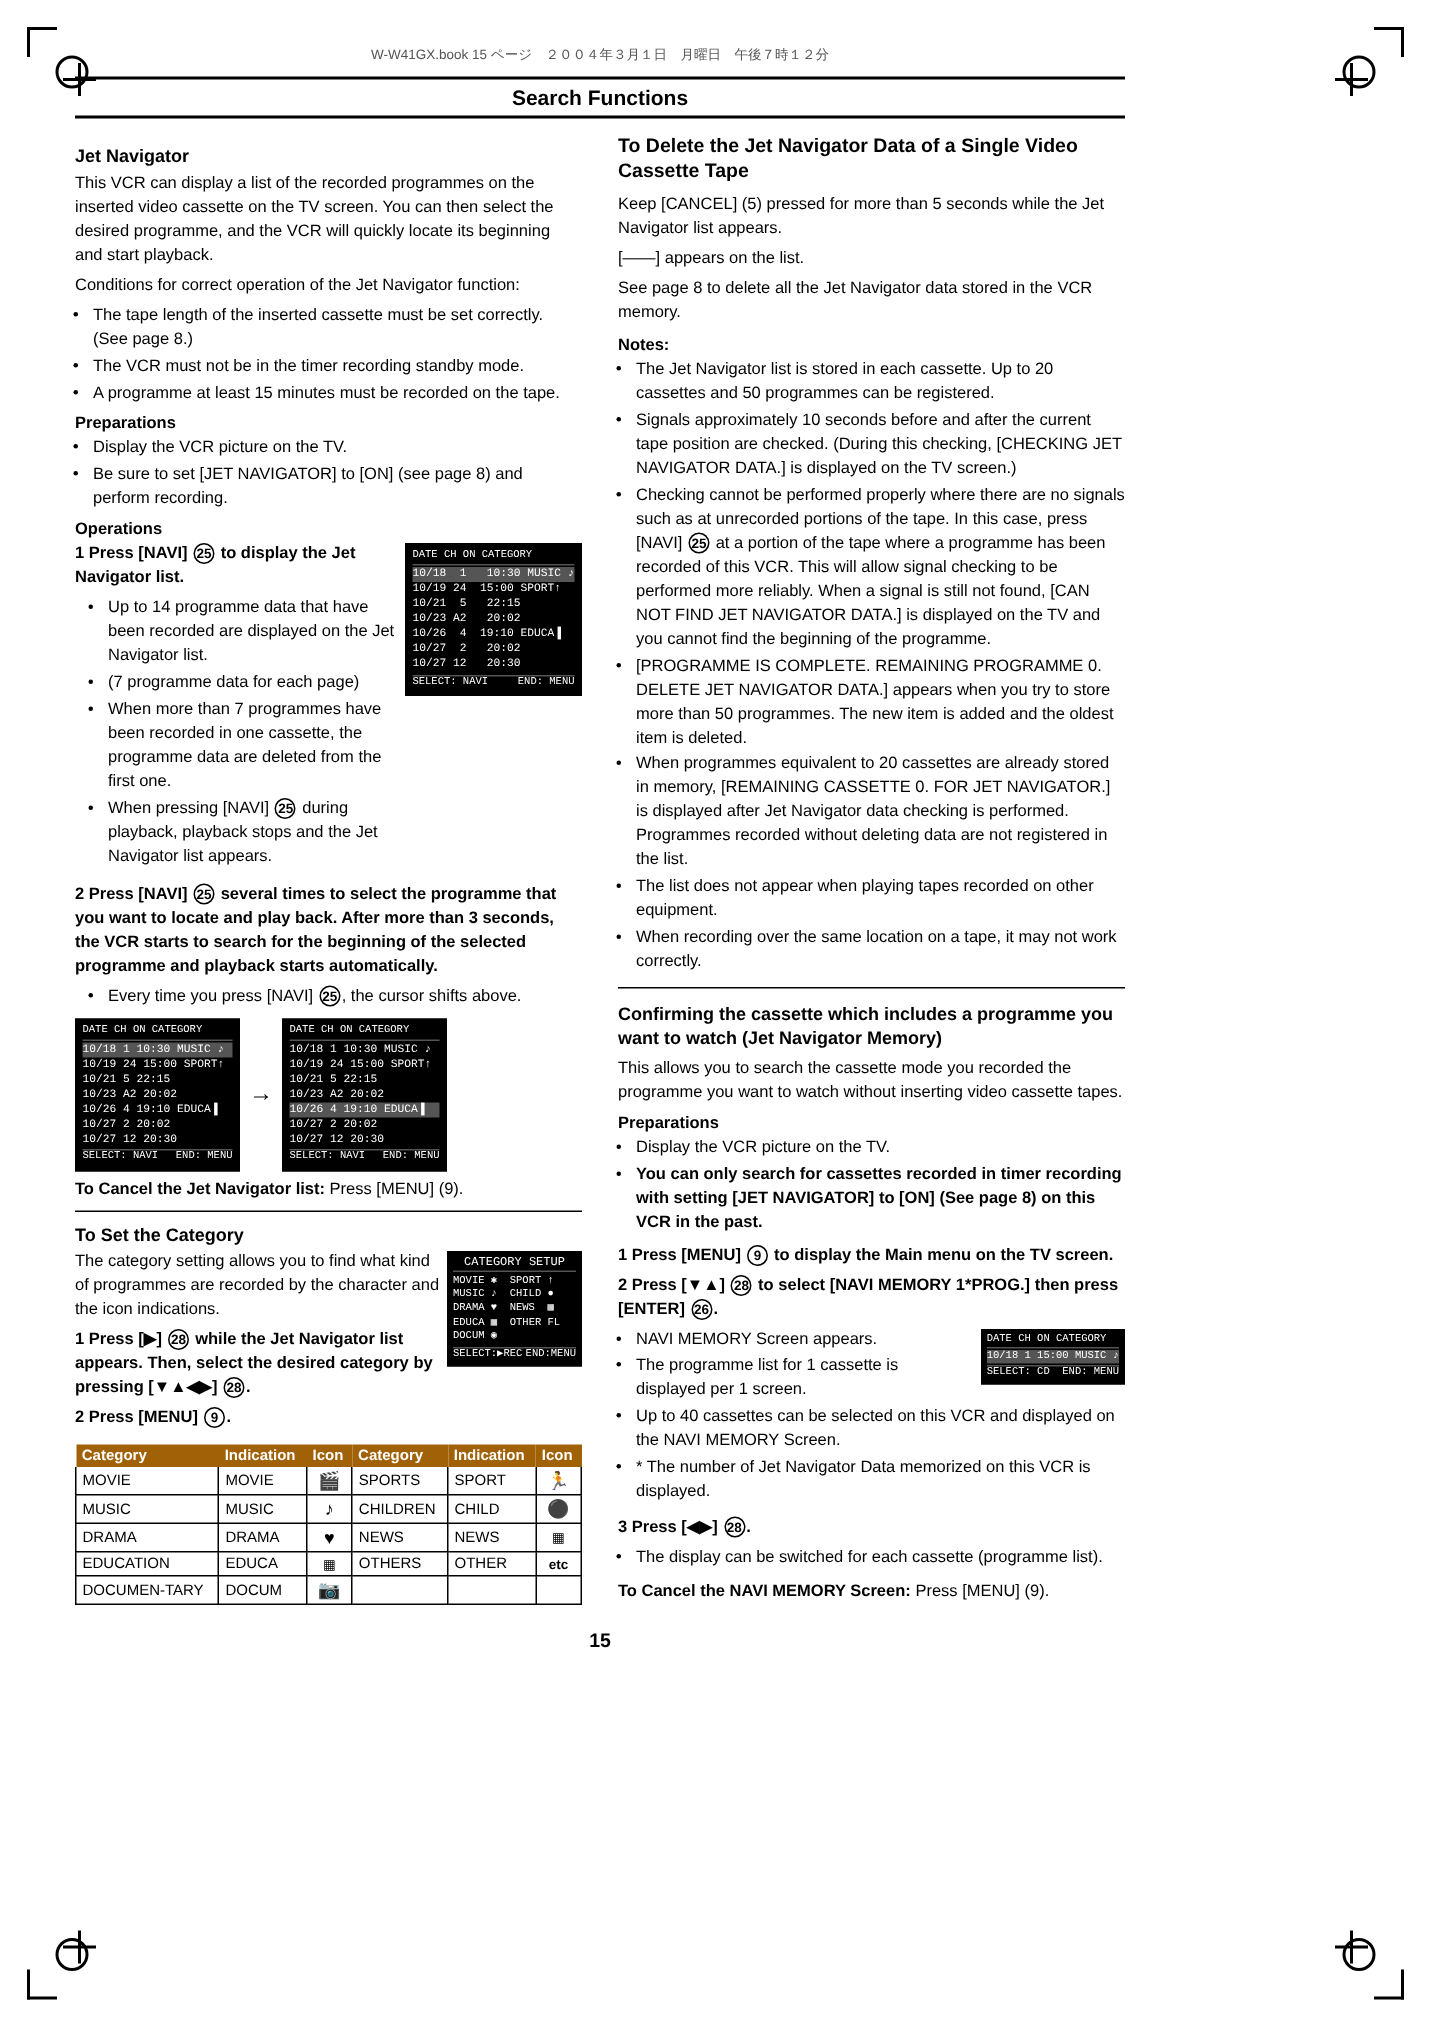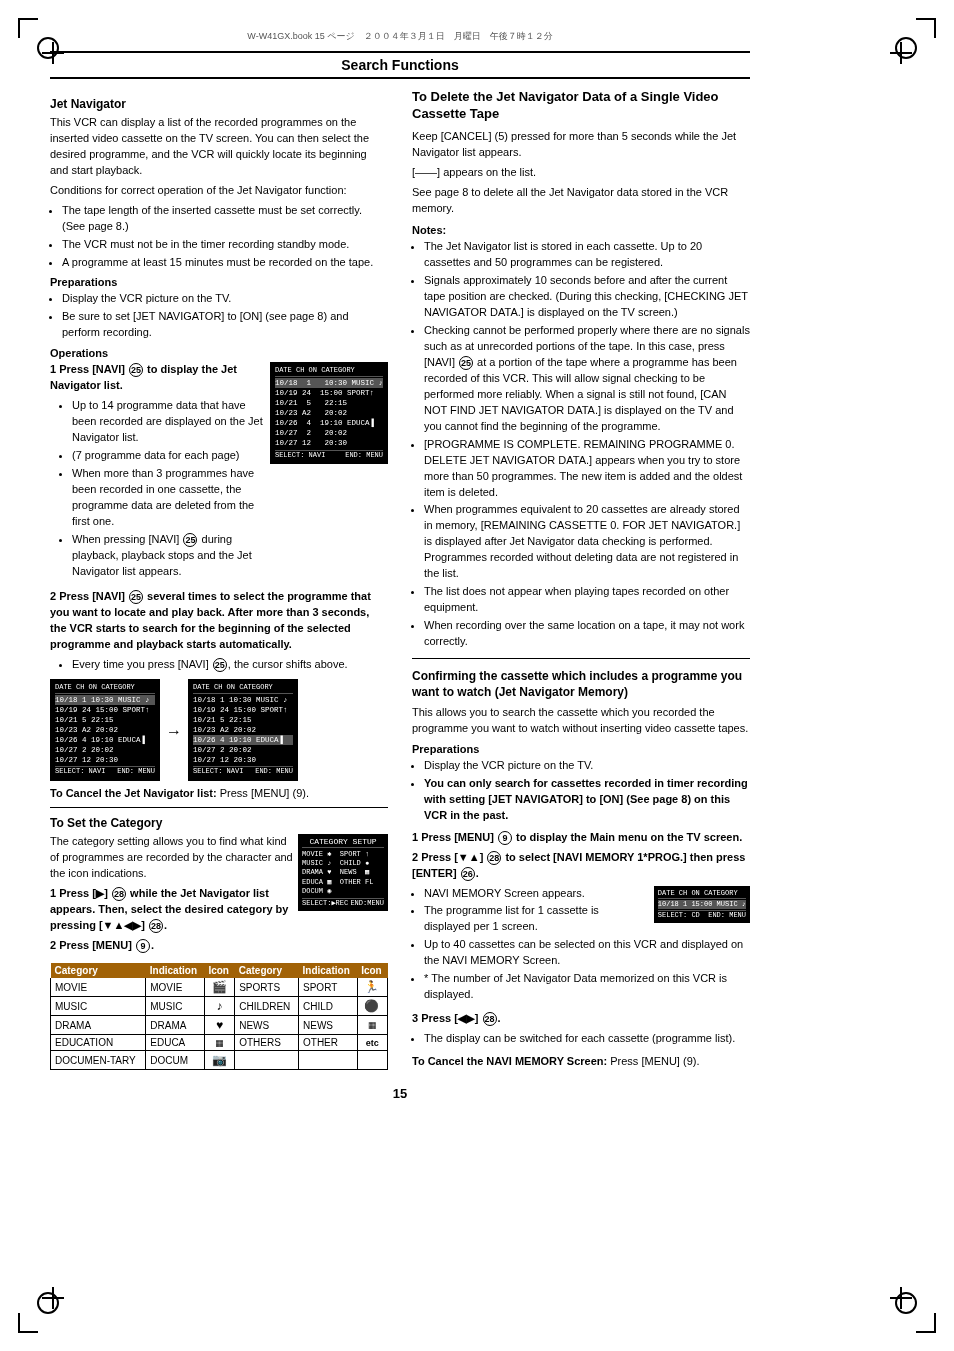--- a/index.html
+++ b/index.html
@@ -330,21 +330,21 @@
 
       <div class="subsection-heading-sm">Operations</div>
 
       <div style="display:flex; gap:6px; margin-bottom:6px;">
         <div style="flex:1; min-width:0;">
           <p><b>1 Press [NAVI] <span class="circle-num">25</span> to display the Jet Navigator list.</b></p>
           <div style="margin-left:10px;">
             <ul>
               <li>Up to 14 programme data that have been recorded are displayed on the Jet Navigator list.</li>
               <li>(7 programme data for each page)</li>
-              <li>When more than 3 programmes have been recorded in one cassette, the programme data are deleted from the first one.</li>
+              <li>When more than 7 programmes have been recorded in one cassette, the programme data are deleted from the first one.</li>
               <li>When pressing [NAVI] <span class="circle-num">25</span> during playback, playback stops and the Jet Navigator list appears.</li>
             </ul>
           </div>
         </div>
         <div style="flex-shrink:0;">
           <div class="screen-img" style="min-width:115px;">
             <div class="screen-header">
               <span>DATE  CH   ON   CATEGORY</span>
             </div>
             <div class="screen-row highlight">
@@ -551,21 +551,21 @@
         <li>Checking cannot be performed properly where there are no signals such as at unrecorded portions of the tape. In this case, press [NAVI] <span class="circle-num">25</span> at a portion of the tape where a programme has been recorded of this VCR. This will allow signal checking to be performed more reliably. When a signal is still not found, [CAN NOT FIND JET NAVIGATOR DATA.] is displayed on the TV and you cannot find the beginning of the programme.</li>
         <li>[PROGRAMME IS COMPLETE. REMAINING PROGRAMME 0. DELETE JET NAVIGATOR DATA.] appears when you try to store more than 50 programmes. The new item is added and the oldest item is deleted.</li>
         <li>When programmes equivalent to 20 cassettes are already stored in memory, [REMAINING CASSETTE 0. FOR JET NAVIGATOR.] is displayed after Jet Navigator data checking is performed. Programmes recorded without deleting data are not registered in the list.</li>
         <li>The list does not appear when playing tapes recorded on other equipment.</li>
         <li>When recording over the same location on a tape, it may not work correctly.</li>
       </ul>
 
       <hr class="divider">
 
       <div class="right-heading-med">Confirming the cassette which includes a programme you want to watch (Jet Navigator Memory)</div>
-      <p>This allows you to search the cassette which you recorded the programme you want to watch without inserting video cassette tapes.</p>
+      <p>This allows you to search the cassette mode you recorded the programme you want to watch without inserting video cassette tapes.</p>
 
       <div class="subsection-heading-sm">Preparations</div>
       <ul>
         <li>Display the VCR picture on the TV.</li>
         <li><b>You can only search for cassettes recorded in timer recording with setting [JET NAVIGATOR] to [ON] (See page 8) on this VCR in the past.</b></li>
       </ul>
 
       <p style="margin-top:6px;"><b>1 Press [MENU] <span class="circle-num">9</span> to display the Main menu on the TV screen.</b></p>
 
       <p style="margin-top:4px;"><b>2 Press [▼▲] <span class="circle-num">28</span> to select [NAVI MEMORY 1*PROG.] then press [ENTER] <span class="circle-num">26</span>.</b></p>

